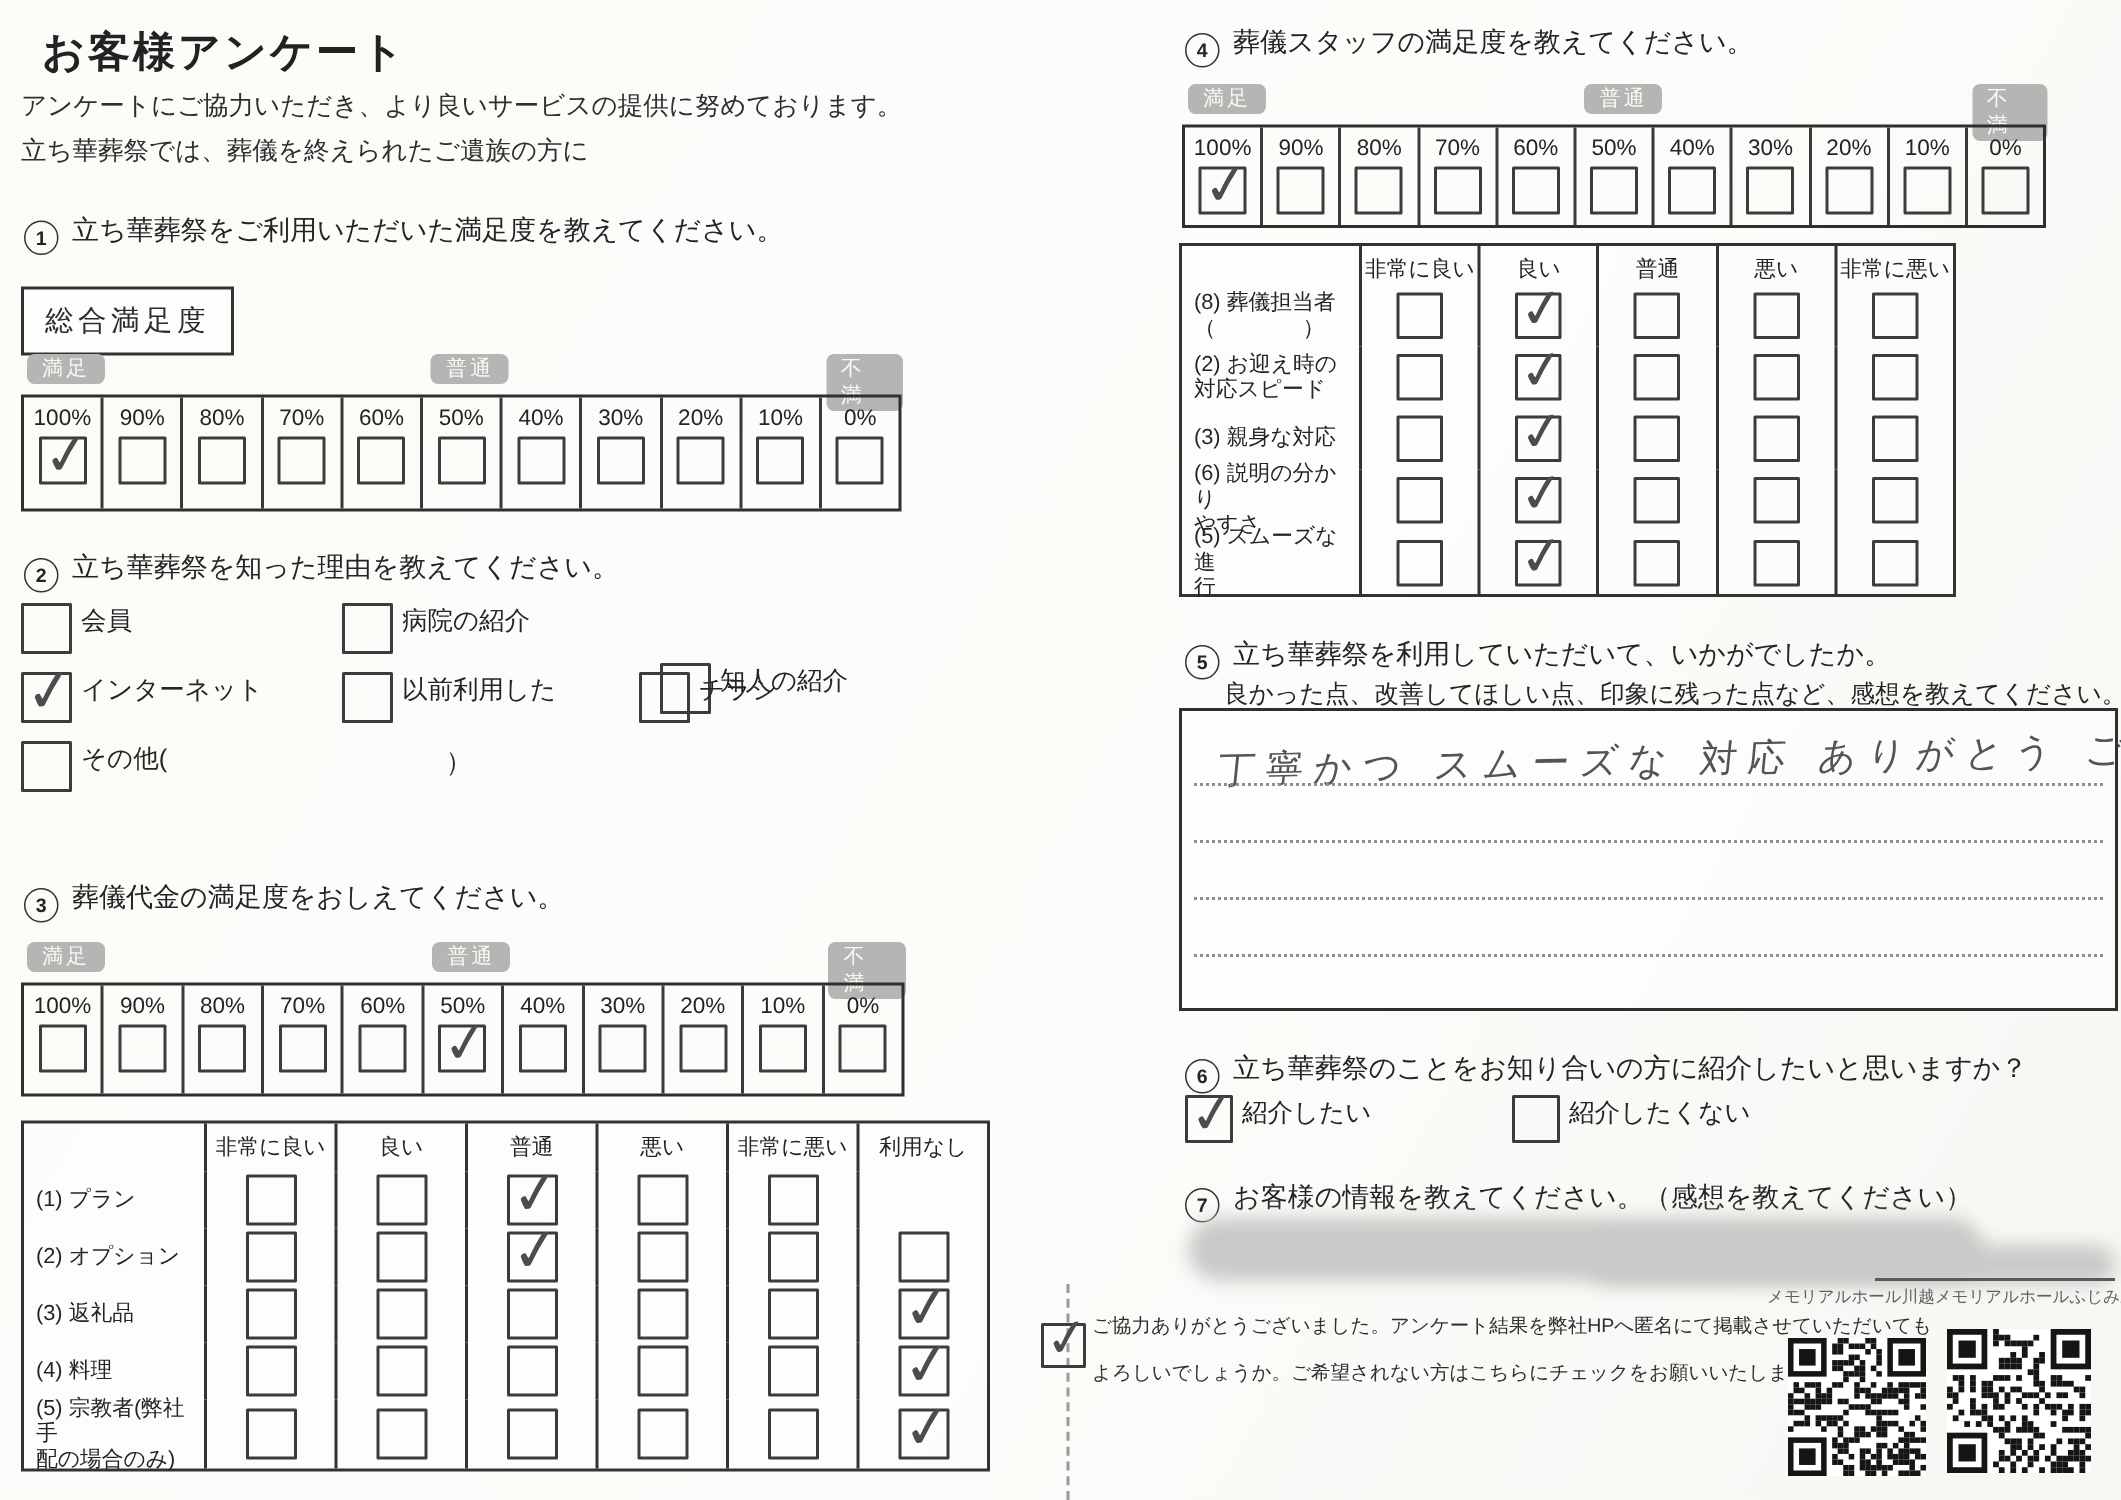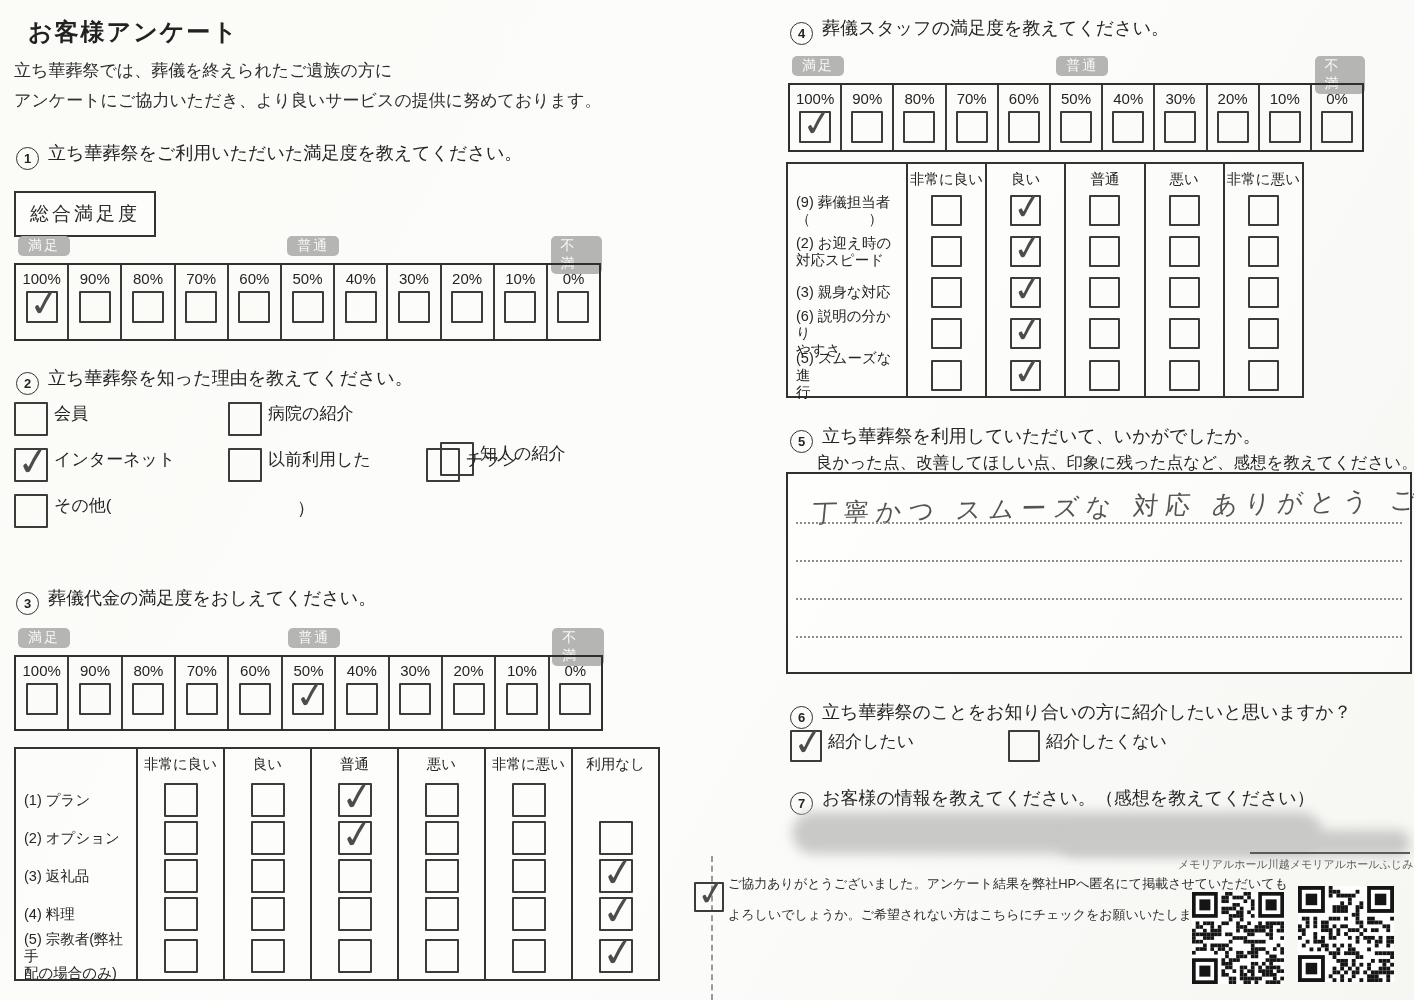--- a/index.html
+++ b/index.html
@@ -1,20 +1,20 @@
 <!DOCTYPE html>
 <html><head>
 <meta charset="utf-8">
 <style>
   html,body{margin:0;padding:0;background:#e8e8e6;}
   .sheet{position:relative;width:1414px;height:1000px;overflow:hidden;
          background:linear-gradient(120deg,#fbfbf8 0%,#fcfcfa 55%,#f6f6f3 100%);
          font-family:"Liberation Sans",sans-serif;color:#2b2b2b;}
   .abs{position:absolute;}
-  .title{font-size:24px;font-weight:bold;letter-spacing:2px;color:#222;}
+  .title{font-size:28px;font-weight:bold;letter-spacing:2px;color:#222;}
   .intro{font-size:17px;line-height:30px;color:#2e2e2e;}
   .q-head{font-size:18px;color:#242424;white-space:nowrap;}
   .q-sub{font-size:16.5px;color:#242424;white-space:nowrap;}
   .qnum{display:inline-flex;width:21px;height:21px;border:1.6px solid #333;border-radius:50%;
         align-items:center;justify-content:center;font-size:13px;margin-right:9px;
         vertical-align:-4px;font-weight:600;}
   .overall{border:2px solid #333;padding:8px 14px;font-size:19px;letter-spacing:3px;background:rgba(255,255,255,.5);}
   .badge{position:absolute;background:#b5b5b3;color:#f8f8f4;border-radius:5px;padding:1px 10px;
          font-size:14px;letter-spacing:2px;filter:blur(.45px);}
   .scale-table{position:absolute;display:flex;border:2.5px solid #2f2f2f;}
@@ -44,22 +44,22 @@
   .vdash{border-left:2px dashed #9a9a9a;}
   .thinline{background:#5a5a5a;}
 </style>
 </head>
 <body>
 
 <div class="sheet">
 
   <div class="abs title" style="left:28px;top:16px;">お客様アンケート</div>
   <div class="abs intro" style="left:14px;top:56px;">
+    <div>アンケートにご協力いただき、より良いサービスの提供に努めております。</div>
     <div>立ち華葬祭では、葬儀を終えられたご遺族の方に</div>
-    <div>アンケートにご協力いただき、より良いサービスの提供に努めております。</div>
   </div>
 
   <div class="abs q-head" style="left:16px;top:141px;text-align:right;">
     <span class="qnum">1</span><span>立ち華葬祭をご利用いただいた満足度を教えてください。</span>
   </div>
   <div class="abs overall" style="left:14px;top:191px;font-family:Liberation Mono, monospace;">
     <span>総合満足度</span>
   </div>
   <div class="abs" id="scale-q1" style="left:14px;top:236px;width:588px;height:102px;">
       <span class="badge" style="left: 4px; top: 0px;">満足</span>
@@ -378,21 +378,21 @@
         </div>
       </div>
     </div>
   <div class="matrix" id="matrix-q4" style="left: 786px; top: 162px; width: 514px; grid-template-columns: 118px repeat(5, 1fr); grid-template-rows: 26px 41px 41px 41px 41px 42px;">
       <div></div>
       <div class="m-head m-colb">非常に良い</div>
       <div class="m-head m-colb">良い</div>
       <div class="m-head m-colb">普通</div>
       <div class="m-head m-colb">悪い</div>
       <div class="m-head m-colb">非常に悪い</div>
-      <div class="m-label">(9) 葬儀担当者
+      <div class="m-label">(8) 葬儀担当者
 （　　　　）</div>
       <div class="m-cell m-colb">
         <div class="cb" style="width: 27px; height: 27px;"></div>
       </div>
       <div class="m-cell m-colb">
         <div class="cb" style="width: 27px; height: 27px;">
           <span class="check" style="font-size: 36px;">✓</span>
         </div>
       </div>
       <div class="m-cell m-colb">

